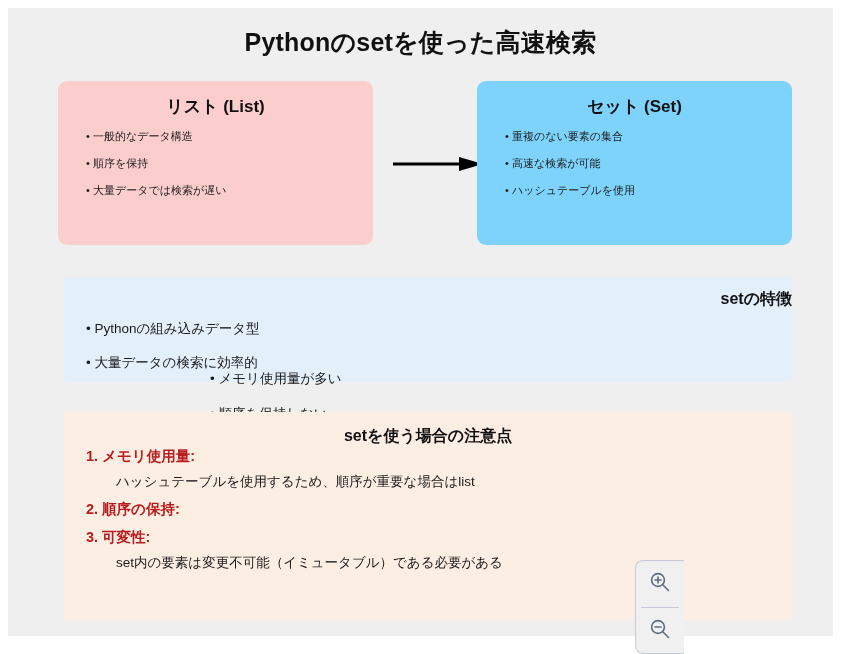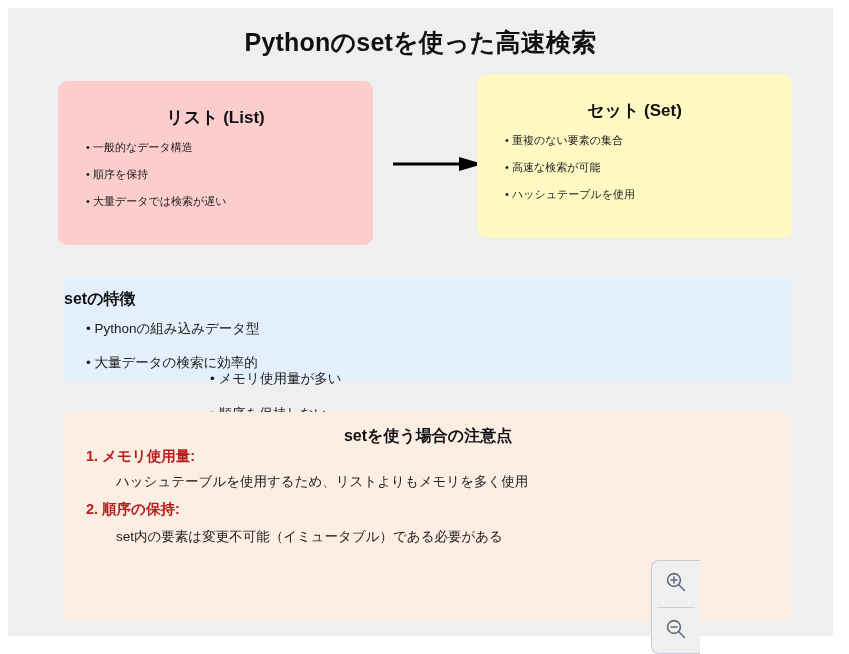--- a/index.html
+++ b/index.html
@@ -10,21 +10,20 @@
     height: 654px;
     overflow: hidden;
     font-family: "Liberation Sans", "DejaVu Sans", sans-serif;
   }
 
   #app {
     position: relative;
     width: 684px;
     height: 654px;
     background: #ffffff;
-    padding-left: 16px;
   }
 
   
   .canvas {
     position: absolute;
     left: 8px;
     top: 8px;
     width: 825px;
     height: 628px;
     background: #efefef;
@@ -54,33 +53,32 @@
   .card.list-card {
     left: 50px;
     top: 73px;
     width: 315px;
     height: 164px;
     background: #fbcdcd;
   }
 
   .card.set-card {
     left: 469px;
-    top: 66px;
+    top: 73px;
     width: 315px;
     height: 164px;
-    background: #fef9c3;
+    background: #7dd3fc;
   }
 
   .card-title {
     text-align: center;
     font-size: 17px;
     font-weight: bold;
     color: #111111;
     margin-bottom: 12px;
-    margin-top: 11px;
   }
 
   .card-bullet {
     font-size: 11px;
     color: #1a1a1a;
     line-height: 1.2;
     margin: 0 0 14px 8px;
     white-space: nowrap;
   }
   .card-bullet:last-child { margin-bottom: 0; }
@@ -101,21 +99,21 @@
     top: 269px;
     width: 728px;
     height: 105px;
     background: #e4effc;
     border-radius: 5px;
     box-sizing: border-box;
     padding: 12px 0 0 0;
   }
 
   .features-title {
-    text-align: left;
+    text-align: right;
     font-size: 16px;
     font-weight: bold;
     color: #111111;
     margin-bottom: 11px;
   }
 
   .features-cols {
     position: relative;
     display: flex;
     padding: 0 22px;
@@ -244,28 +242,29 @@
           <div class="feature-bullet">• 順序を保持しない</div>
         </div>
       </div>
     </div>
 
     <div class="notes-panel">
       <div class="notes-title">setを使う場合の注意点</div>
 
       <div class="note-item">
         <div class="note-head">1. メモリ使用量:</div>
-        <div class="note-body">ハッシュテーブルを使用するため、リストよりもメモリを多く使用</div>
+        <div class="note-body">ハッシュテーブルを使用するため、順序が重要な場合はlist</div>
       </div>
 
       <div class="note-item">
         <div class="note-head">2. 順序の保持:</div>
       </div>
 
       <div class="note-item">
+        <div class="note-head">3. 可変性:</div>
         <div class="note-body">set内の要素は変更不可能（イミュータブル）である必要がある</div>
       </div>
     </div>
 
   </div>
 
   <div class="zoom-control">
     <div class="zoom-btn">
       <span>
         <svg width="24" height="24" viewBox="0 0 24 24" fill="none" stroke="#5c6b80" stroke-width="1.6" stroke-linecap="round">

